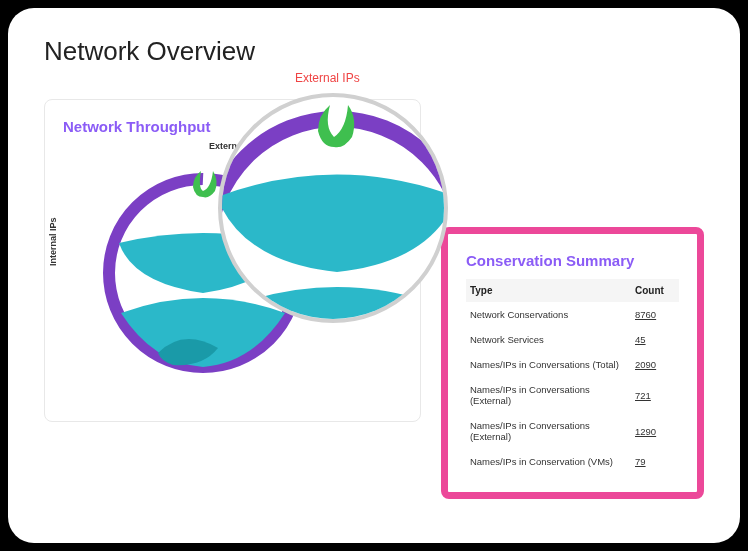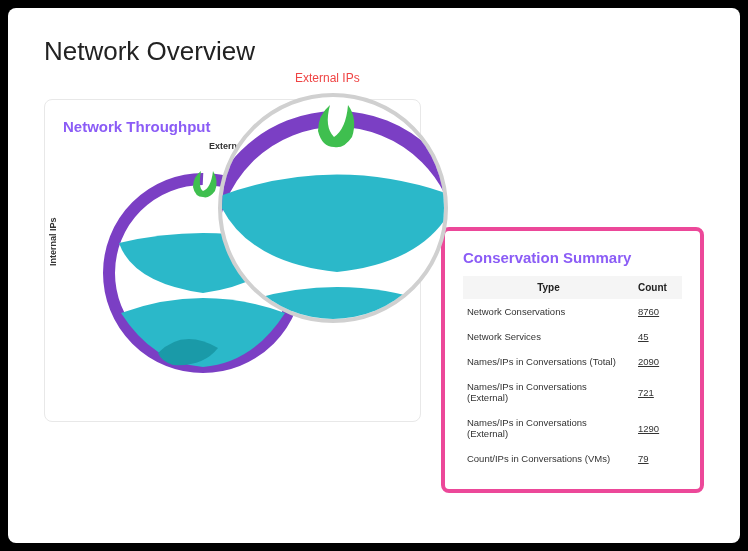--- a/index.html
+++ b/index.html
@@ -5,21 +5,21 @@
     * { margin: 0; padding: 0; box-sizing: border-box; }
     body {
       font-family: -apple-system, BlinkMacSystemFont, 'Segoe UI', Arial, sans-serif;
       background: #000;
       width: 748px;
       height: 551px;
       padding: 8px;
     }
     .main-container {
       background: #fff;
-      border-radius: 8px;
+      border-radius: 26px;
       width: 100%;
       height: 100%;
       padding: 28px 36px;
       position: relative;
     }
     .page-title {
       font-size: 26px;
       font-weight: 400;
       color: #222;
       margin-bottom: 32px;
@@ -89,33 +89,33 @@
       color: #ef4444;
       font-weight: 400;
     }
     .caption {
       font-size: 10px;
       color: #555;
       margin-top: 12px;
       line-height: 1.4;
     }
     .summary-card {
-      border: 4px solid #ec4899;
+      border: 7px solid #ec4899;
       border-radius: 8px;
       padding: 18px;
       width: 265px;
       margin-top: 128px;
     }
     .summary-table {
       width: 100%;
       border-collapse: collapse;
       margin-top: 10px;
     }
     .summary-table th {
-      text-align: center;
+      text-align: left;
       font-size: 10px;
       font-weight: 700;
       padding: 6px 4px;
       background: #f5f5f5;
       color: #222;
     }
     .summary-table th:last-child { text-align: left; width: 48px; }
     .summary-table td {
       font-size: 9.5px;
       padding: 7px 4px;
@@ -186,21 +186,21 @@
           </tr>
           <tr>
             <td>Names/IPs in Conversations (External)</td>
             <td>721</td>
           </tr>
           <tr>
             <td>Names/IPs in Conversations (External)</td>
             <td>1290</td>
           </tr>
           <tr>
-            <td>Count/IPs in Conversations (VMs)</td>
+            <td>Names/IPs in Conservation (VMs)</td>
             <td>79</td>
           </tr>
         </tbody>
       </table>
     </div>
 
   </div>
 </div>
 
 </body></html>

